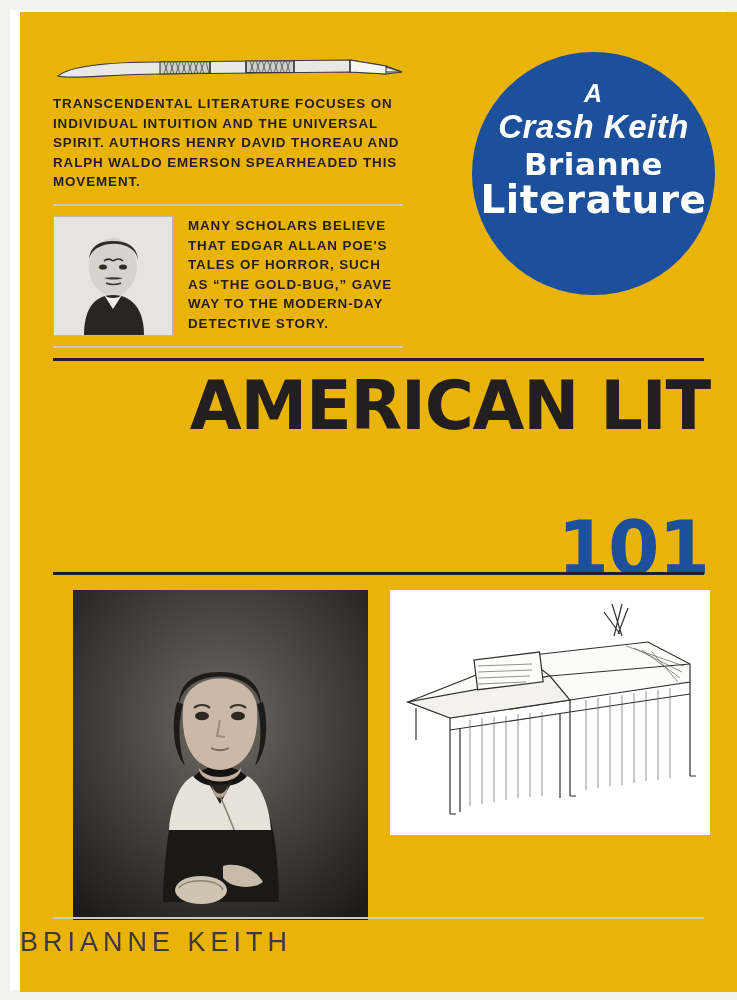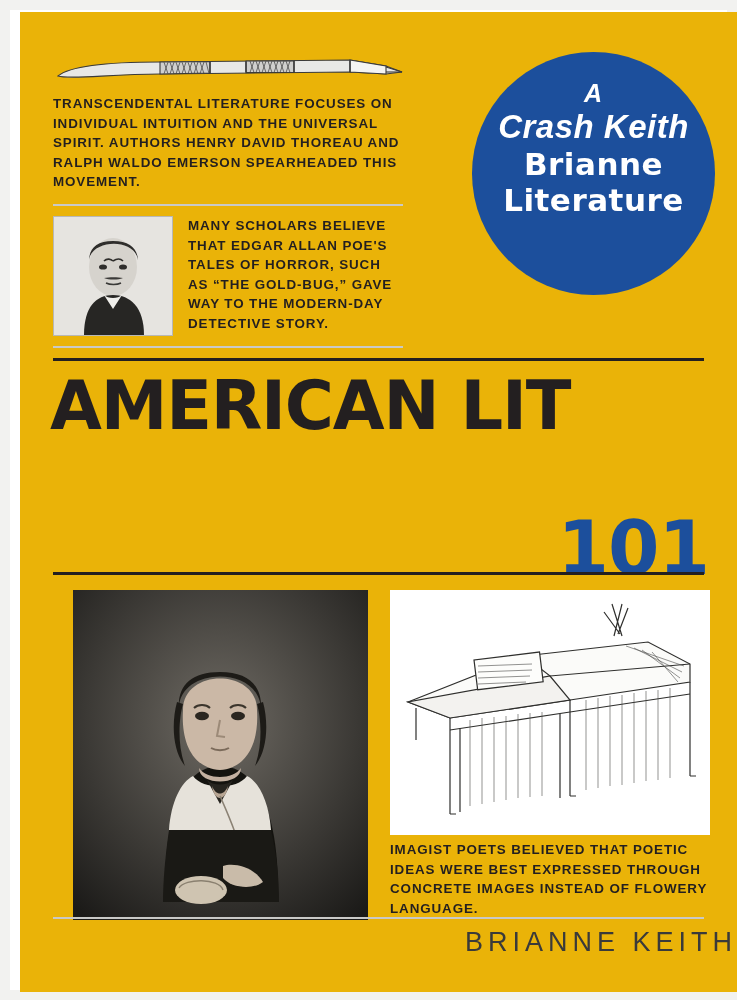--- a/index.html
+++ b/index.html
@@ -94,21 +94,21 @@
     font-size: 22px; font-style: italic; font-weight: 700;
     letter-spacing: 1px; line-height: 30px;
   }
   .badge .l4 {
     font-family: "DejaVu Sans", sans-serif;
     font-size: 31px; font-weight: 700; letter-spacing: 0.5px;
     line-height: 36px;
   }
   .badge .l5 {
     font-family: "DejaVu Sans", sans-serif;
-    font-size: 31px; font-weight: 700; letter-spacing: 0.5px;
+    font-size: 39px; font-weight: 700; letter-spacing: 0.5px;
     line-height: 36px;
   }
 
   
   .band-top {
     position: absolute;
     left: 33px; top: 346px;
     width: 651px; height: 3px;
     background: #231f20;
   }
@@ -116,20 +116,21 @@
     position: absolute;
     left: 30px; top: 356px;
     width: 660px;
     font-family: "DejaVu Sans", sans-serif;
     font-size: 67px;
     font-weight: 700;
     letter-spacing: -1.2px;
     color: #231f20;
     line-height: 76px;
     white-space: nowrap;
+    text-align: right;
   }
   .subtitle {
     position: absolute;
     left: 33px; top: 452px;
     width: 505px;
     font-size: 22.5px;
     line-height: 26.5px;
     letter-spacing: 0.2px;
     color: #231f20;
     text-transform: uppercase;
@@ -179,21 +180,21 @@
     font-weight: 600;
     text-transform: uppercase;
   }
 
   .rule-3 { left: 33px; top: 905px; width: 651px; }
 
   .author {
     position: absolute;
     left: 0; top: 915px;
     width: 717px;
-    text-align: right;
+    text-align: left;
     font-size: 27px;
     letter-spacing: 5px;
     color: #3a3a3a;
     text-transform: uppercase;
     font-weight: 400;
   }
 </style>
 </head>
 <body>
 
@@ -336,19 +337,18 @@
         </g>
         <g stroke="#4a4a48" stroke-width="0.6" fill="none">
           <path d="M236 56 L294 76 M244 58 L292 82 M252 60 L290 88 M262 62 L288 92"></path>
           <path d="M196 110 L196 200 M208 108 L208 198 M220 106 L220 196 M232 105 L232 195 M244 103 L244 193 M256 101 L256 191 M268 100 L268 190 M280 98 L280 188"></path>
           <path d="M80 130 L80 216 M92 128 L92 214 M104 127 L104 212 M116 126 L116 210 M128 124 L128 208 M140 123 L140 207 M152 122 L152 206"></path>
           <path d="M88 76 L142 74 M88 82 L142 80 M88 88 L140 86 M88 94 L136 92"></path>
         </g>
       </svg>
     </div>
 
-    <div class="imagist-note">Imagist poets believed that poetic ideas were best expressed through concrete images instead of flowery language.</div>
 
     <div class="rule rule-3"></div>
     <div class="author">Brianne Keith</div>
 
   </div>
 </div>
 
 </body></html>

